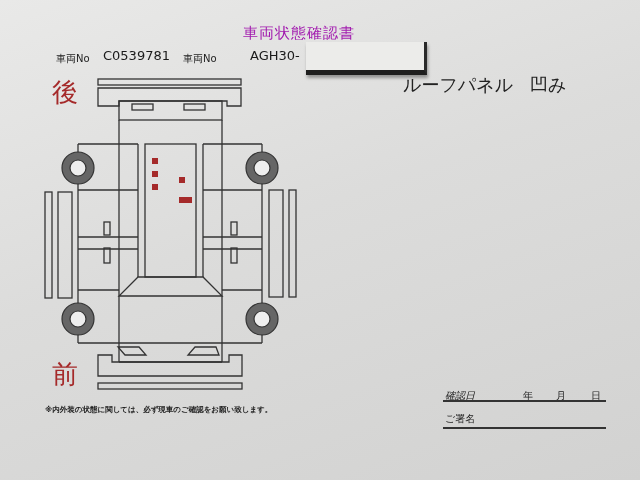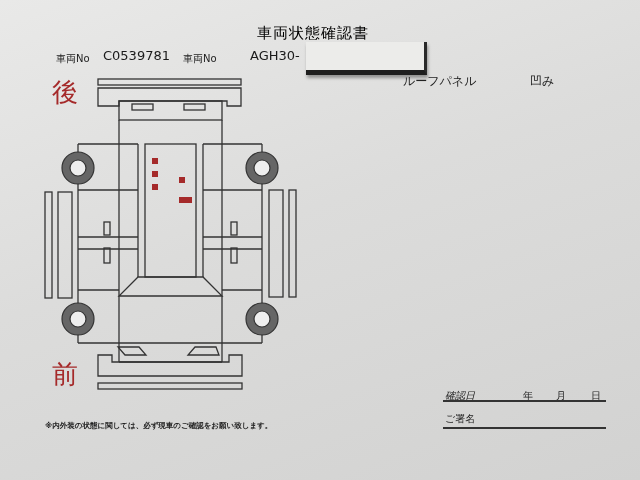--- a/index.html
+++ b/index.html
@@ -3,26 +3,26 @@
 <meta charset="utf-8">
 <style>
   html, body { margin:0; padding:0; }
   body {
     width:640px; height:480px; overflow:hidden; position:relative;
     background: linear-gradient(160deg, #e9e9e8 0%, #dcdcdb 45%, #d2d2d1 100%);
     font-family: "DejaVu Sans", sans-serif; color:#222;
   }
   .sheet { position:absolute; left:0; top:0; width:640px; height:480px; }
   .t { position:absolute; white-space:nowrap; }
-  .title { left:257px; top:24px; font-size:15px; color:#000000; letter-spacing:1px; }
+  .title { left:243px; top:24px; font-size:15px; color:#a21caf; letter-spacing:1px; }
   .lbl { font-size:10px; color:#222; }
   .val { font-size:13px; color:#1a1a1a; }
   .red { color:#a52a2a; font-size:26px; font-family:"DejaVu Serif", serif; }
   .note { left:45px; font-size:7.5px; color:#222; font-weight:bold; }
-  .handwrite { font-size:12px; color:#222; }
+  .handwrite { font-size:18px; color:#222; }
   .tape {
     position:absolute; left:306px; top:42px; width:118px; height:28px;
     background:#ececea; border-bottom:5px solid #1e1e1e; border-right:3px solid #2a2a2a;
     box-shadow: 1px 3px 3px rgba(0,0,0,0.35);
   }
   .line { position:absolute; height:1.5px; background:#333; }
   svg.diagram { position:absolute; left:0; top:0; }
 </style>
 </head>
 <body>
@@ -106,21 +106,21 @@
 
     <g fill="#a52a2a">
       <rect x="152" y="158" width="6" height="6"></rect>
       <rect x="152" y="171" width="6" height="6"></rect>
       <rect x="152" y="184" width="6" height="6"></rect>
       <rect x="179" y="177" width="6" height="6"></rect>
       <rect x="179" y="197" width="13" height="6"></rect>
     </g>
   </svg>
 
-  <div class="t note" style="top:421px;">※内外装の状態に関しては、必ず現車のご確認をお願い致します。</div>
+  <div class="t note" style="top:405px;">※内外装の状態に関しては、必ず現車のご確認をお願い致します。</div>
 
   <div class="t lbl" style="left:445px;top:389px;font-style:italic;">確認日</div>
   <div class="t lbl" style="left:523px;top:389px;">年</div>
   <div class="t lbl" style="left:556px;top:389px;">月</div>
   <div class="t lbl" style="left:591px;top:389px;">日</div>
   <div class="line" style="left:443px;top:400px;width:163px;"></div>
   <div class="t lbl" style="left:445px;top:412px;text-align:right;">ご署名</div>
   <div class="line" style="left:443px;top:427px;width:163px;"></div>
 
 </div>

